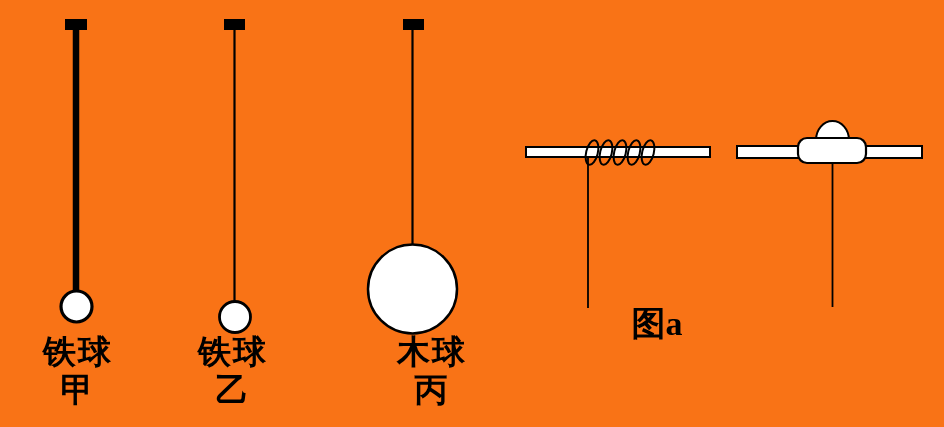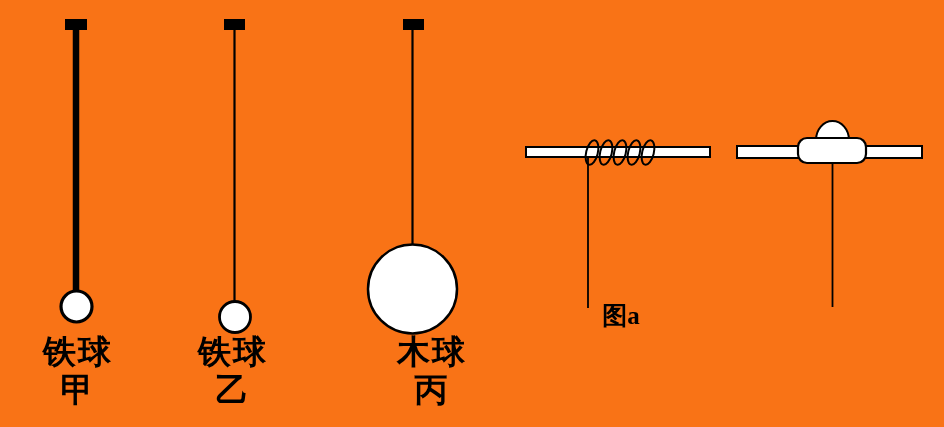--- a/index.html
+++ b/index.html
@@ -13,21 +13,21 @@
   .stage svg{position:absolute;left:0;top:0;}
   .lbl{
     position:absolute;
     transform:translateX(-50%);
     text-align:center;
     color:#000;
     font-weight:700;
     white-space:nowrap;
   }
   .pend-lbl{font-size:33px;line-height:38px;top:333px;letter-spacing:2px;}
-  .fig-lbl{font-size:25px;line-height:36px;top:298px;}
+  .fig-lbl{font-size:34px;line-height:36px;top:306px;margin-left:36px;}
 </style>
 </head>
 <body>
 
 <div class="stage">
 
   <svg width="944" height="427" viewBox="0 0 944 427">
 
     <g>
       <rect x="65" y="19" width="22" height="11" fill="#000"></rect>

